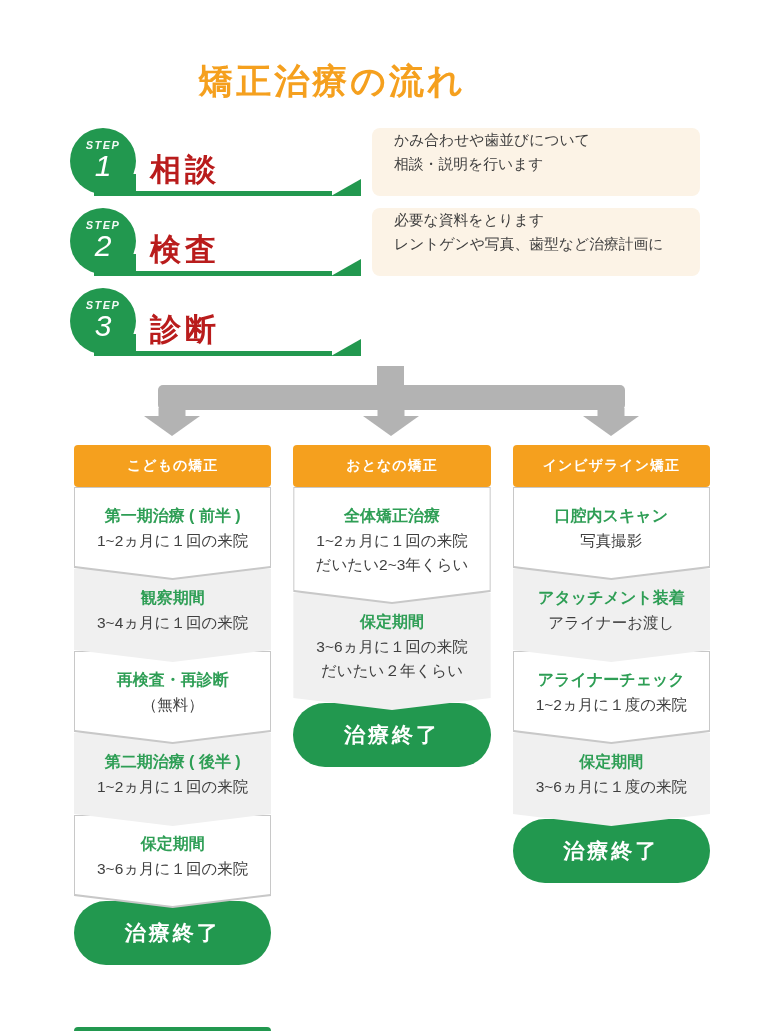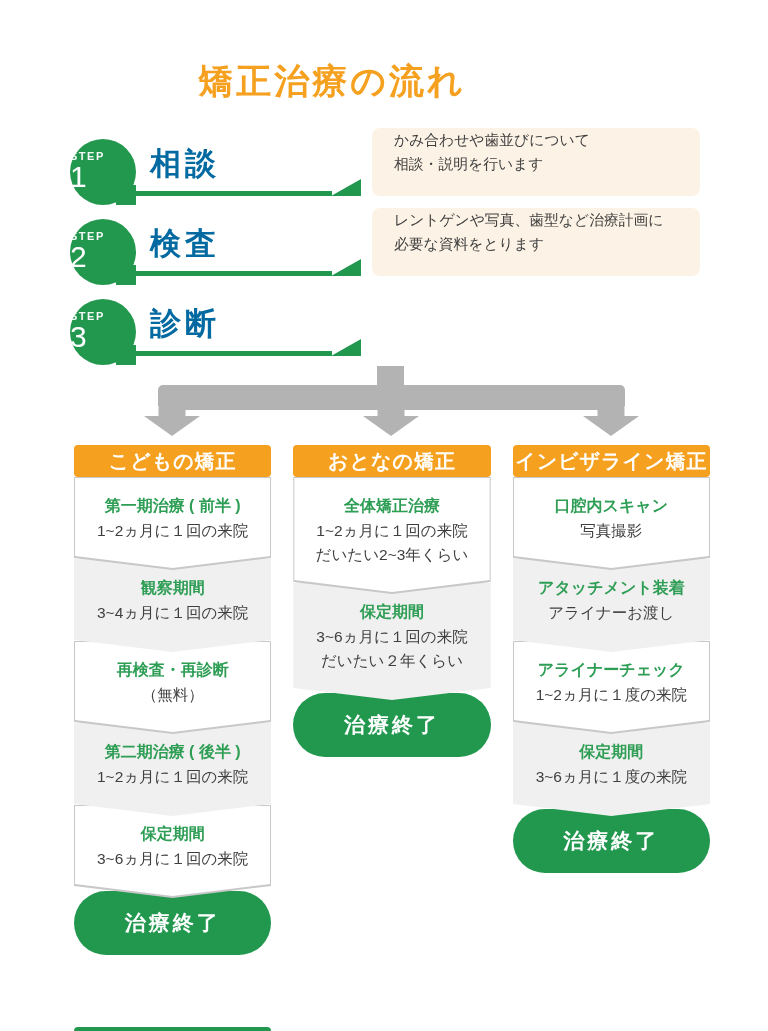--- a/index.html
+++ b/index.html
@@ -6,44 +6,44 @@
   .page{position:relative;width:768px;height:1031px;background:#ffffff;overflow:hidden;
         font-family:"Liberation Sans","DejaVu Sans",sans-serif;}
 
   
   .title{position:absolute;top:58px;left:0;width:664px;text-align:center;margin:0;
          font-size:35px;font-weight:bold;color:#F5A01E;letter-spacing:3px;}
 
   
   .steps{position:absolute;top:128px;left:0;width:768px;}
   .step-row{position:relative;height:68px;margin-bottom:12px;}
-  .step-circle{position:absolute;left:70px;top:11px;width:66px;height:66px;border-radius:50%;
-               background:#22984F;color:#fff;text-align:left;z-index:1;}
+  .step-circle{position:absolute;left:70px;top:0;width:66px;height:66px;border-radius:50%;
+               background:#22984F;color:#fff;text-align:center;z-index:1;font-style:italic;}
   .step-circle::before{content:'';position:absolute;right:0px;bottom:0px;width:20px;height:20px;
                background:#22984F;z-index:-1;}
   .step-word{font-size:11px;letter-spacing:1.5px;margin-top:11px;font-weight:bold;opacity:.95;}
   .step-num{font-size:30px;line-height:30px;font-weight:300;}
-  .step-name{position:absolute;left:150px;top:15px;font-size:31px;font-weight:bold;
-             color:#0369a1;letter-spacing:4px;}
+  .step-name{position:absolute;left:150px;top:21px;font-size:31px;font-weight:bold;
+             color:#b91c1c;letter-spacing:4px;}
   .step-line{position:absolute;left:94px;bottom:0;width:238px;height:5px;background:#22984F;}
   .step-line::after{content:'';position:absolute;right:-29px;bottom:0;width:0;height:0;
              border-bottom:17px solid #22984F;border-left:30px solid transparent;}
   .step-desc{position:absolute;left:372px;top:0;width:328px;height:68px;background:#FCF3E6;
              border-radius:8px;display:flex;flex-direction:column;justify-content:flex-start;
              padding-left:22px;box-sizing:border-box;}
   .desc-line{font-size:14.8px;line-height:1.65;color:#3F3F3F;white-space:nowrap;}
 
   
   .branch{position:absolute;top:366px;left:0;}
 
   
   .columns{position:absolute;top:445px;left:74px;width:636px;display:flex;gap:22px;}
   .column{flex:1;display:flex;flex-direction:column;}
-  .col-header{height:32px;border-radius:4px;background:#F5A01E;color:#fff;font-weight:bold;
-              font-size:20px;letter-spacing:1px;display:flex;align-items:center;
+  .col-header{height:42px;border-radius:4px;background:#F5A01E;color:#fff;font-weight:bold;
+              font-size:14px;letter-spacing:1px;display:flex;align-items:center;
               justify-content:center;}
   .fbox{position:relative;margin-bottom:-11px;padding:15px 4px 27px;box-sizing:border-box;
         text-align:center;
         clip-path:polygon(0 0,100% 0,100% calc(100% - 12px),50% 100%,0 calc(100% - 12px));}
   .fbox:first-of-type{margin-top:8px;}
   .fbox.white{background:#C8C8C8;}
   .fbox.white::before{content:'';position:absolute;top:1px;left:1px;right:1px;bottom:2px;
         background:#ffffff;
         clip-path:polygon(0 0,100% 0,100% calc(100% - 12px),50% 100%,0 calc(100% - 12px));}
   .fbox.gray{background:#F0F0F0;}
@@ -83,22 +83,22 @@
     </div>
 
     <div class="step-row">
       <div class="step-line"></div>
       <div class="step-circle">
         <div class="step-word">STEP</div>
         <div class="step-num">2</div>
       </div>
       <div class="step-name">検査</div>
       <div class="step-desc">
+        <div class="desc-line">必要な資料をとります</div>
         <div class="desc-line">レントゲンや写真、歯型など治療計画に</div>
-        <div class="desc-line">必要な資料をとります</div>
       </div>
     </div>
 
     <div class="step-row">
       <div class="step-line"></div>
       <div class="step-circle">
         <div class="step-word">STEP</div>
         <div class="step-num">3</div>
       </div>
       <div class="step-name">診断</div>

